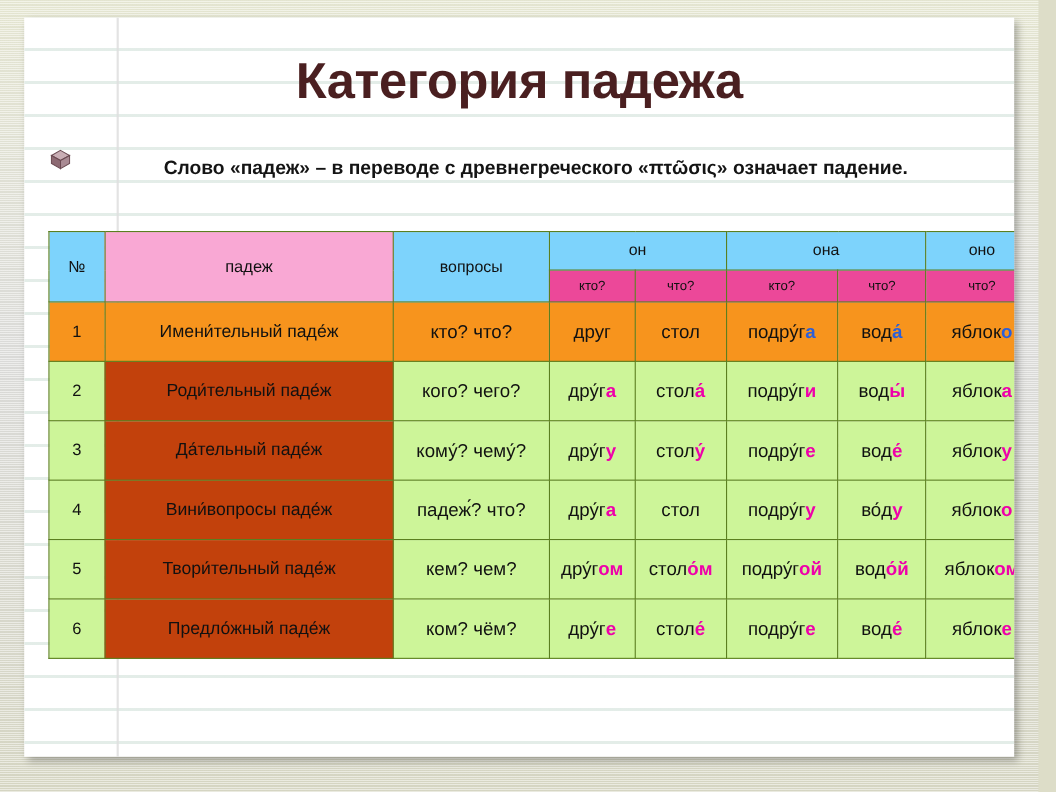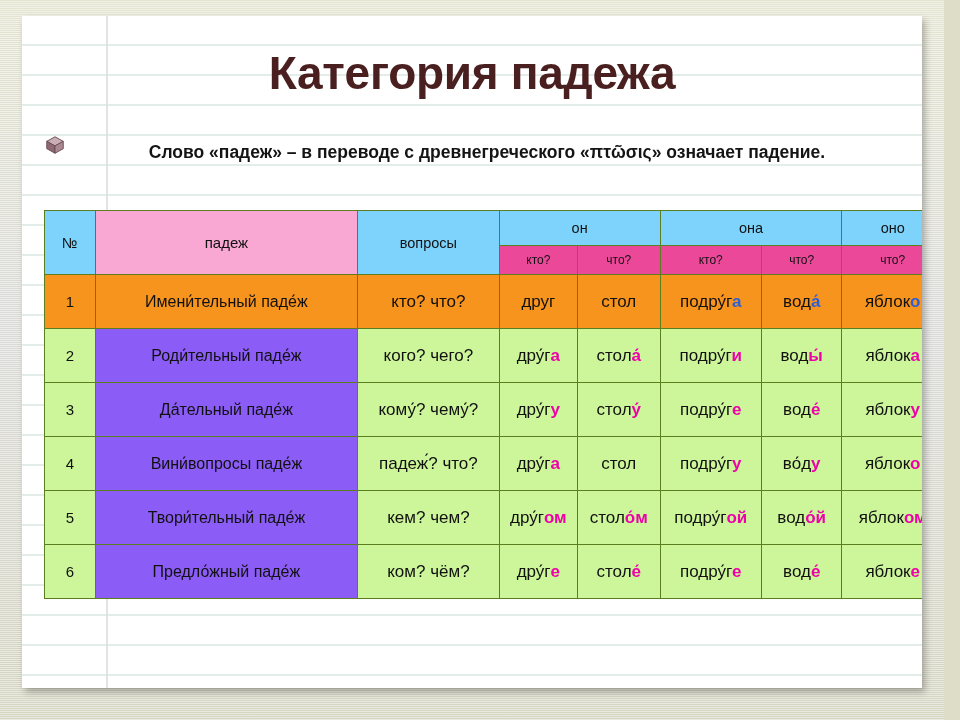--- a/index.html
+++ b/index.html
@@ -133,21 +133,21 @@
   .hdr-sub {
     background: #ec4899;
     height: 28px;
     font-size: 12px;
   }
 
   
   .row-cell { height: 53px; }
   .bg-green  { background: #cdf599; }
   .bg-orange { background: #f7941d; }
-  .bg-yellow { background: #8b5cf6; }
+  .bg-yellow { background: #c2410c; }
 
   .num-cell  { font-size: 15px; }
   .case-cell { font-weight: bold; font-size: 16px; white-space: nowrap; }
   .q-cell    { font-size: 17px; white-space: nowrap; }
   .w-cell    { font-size: 17px; white-space: nowrap; }
 
   
   .end-blue    { color: #2b5fd9; font-weight: bold; }
   .end-magenta { color: #ee00aa; font-weight: bold; }
 

